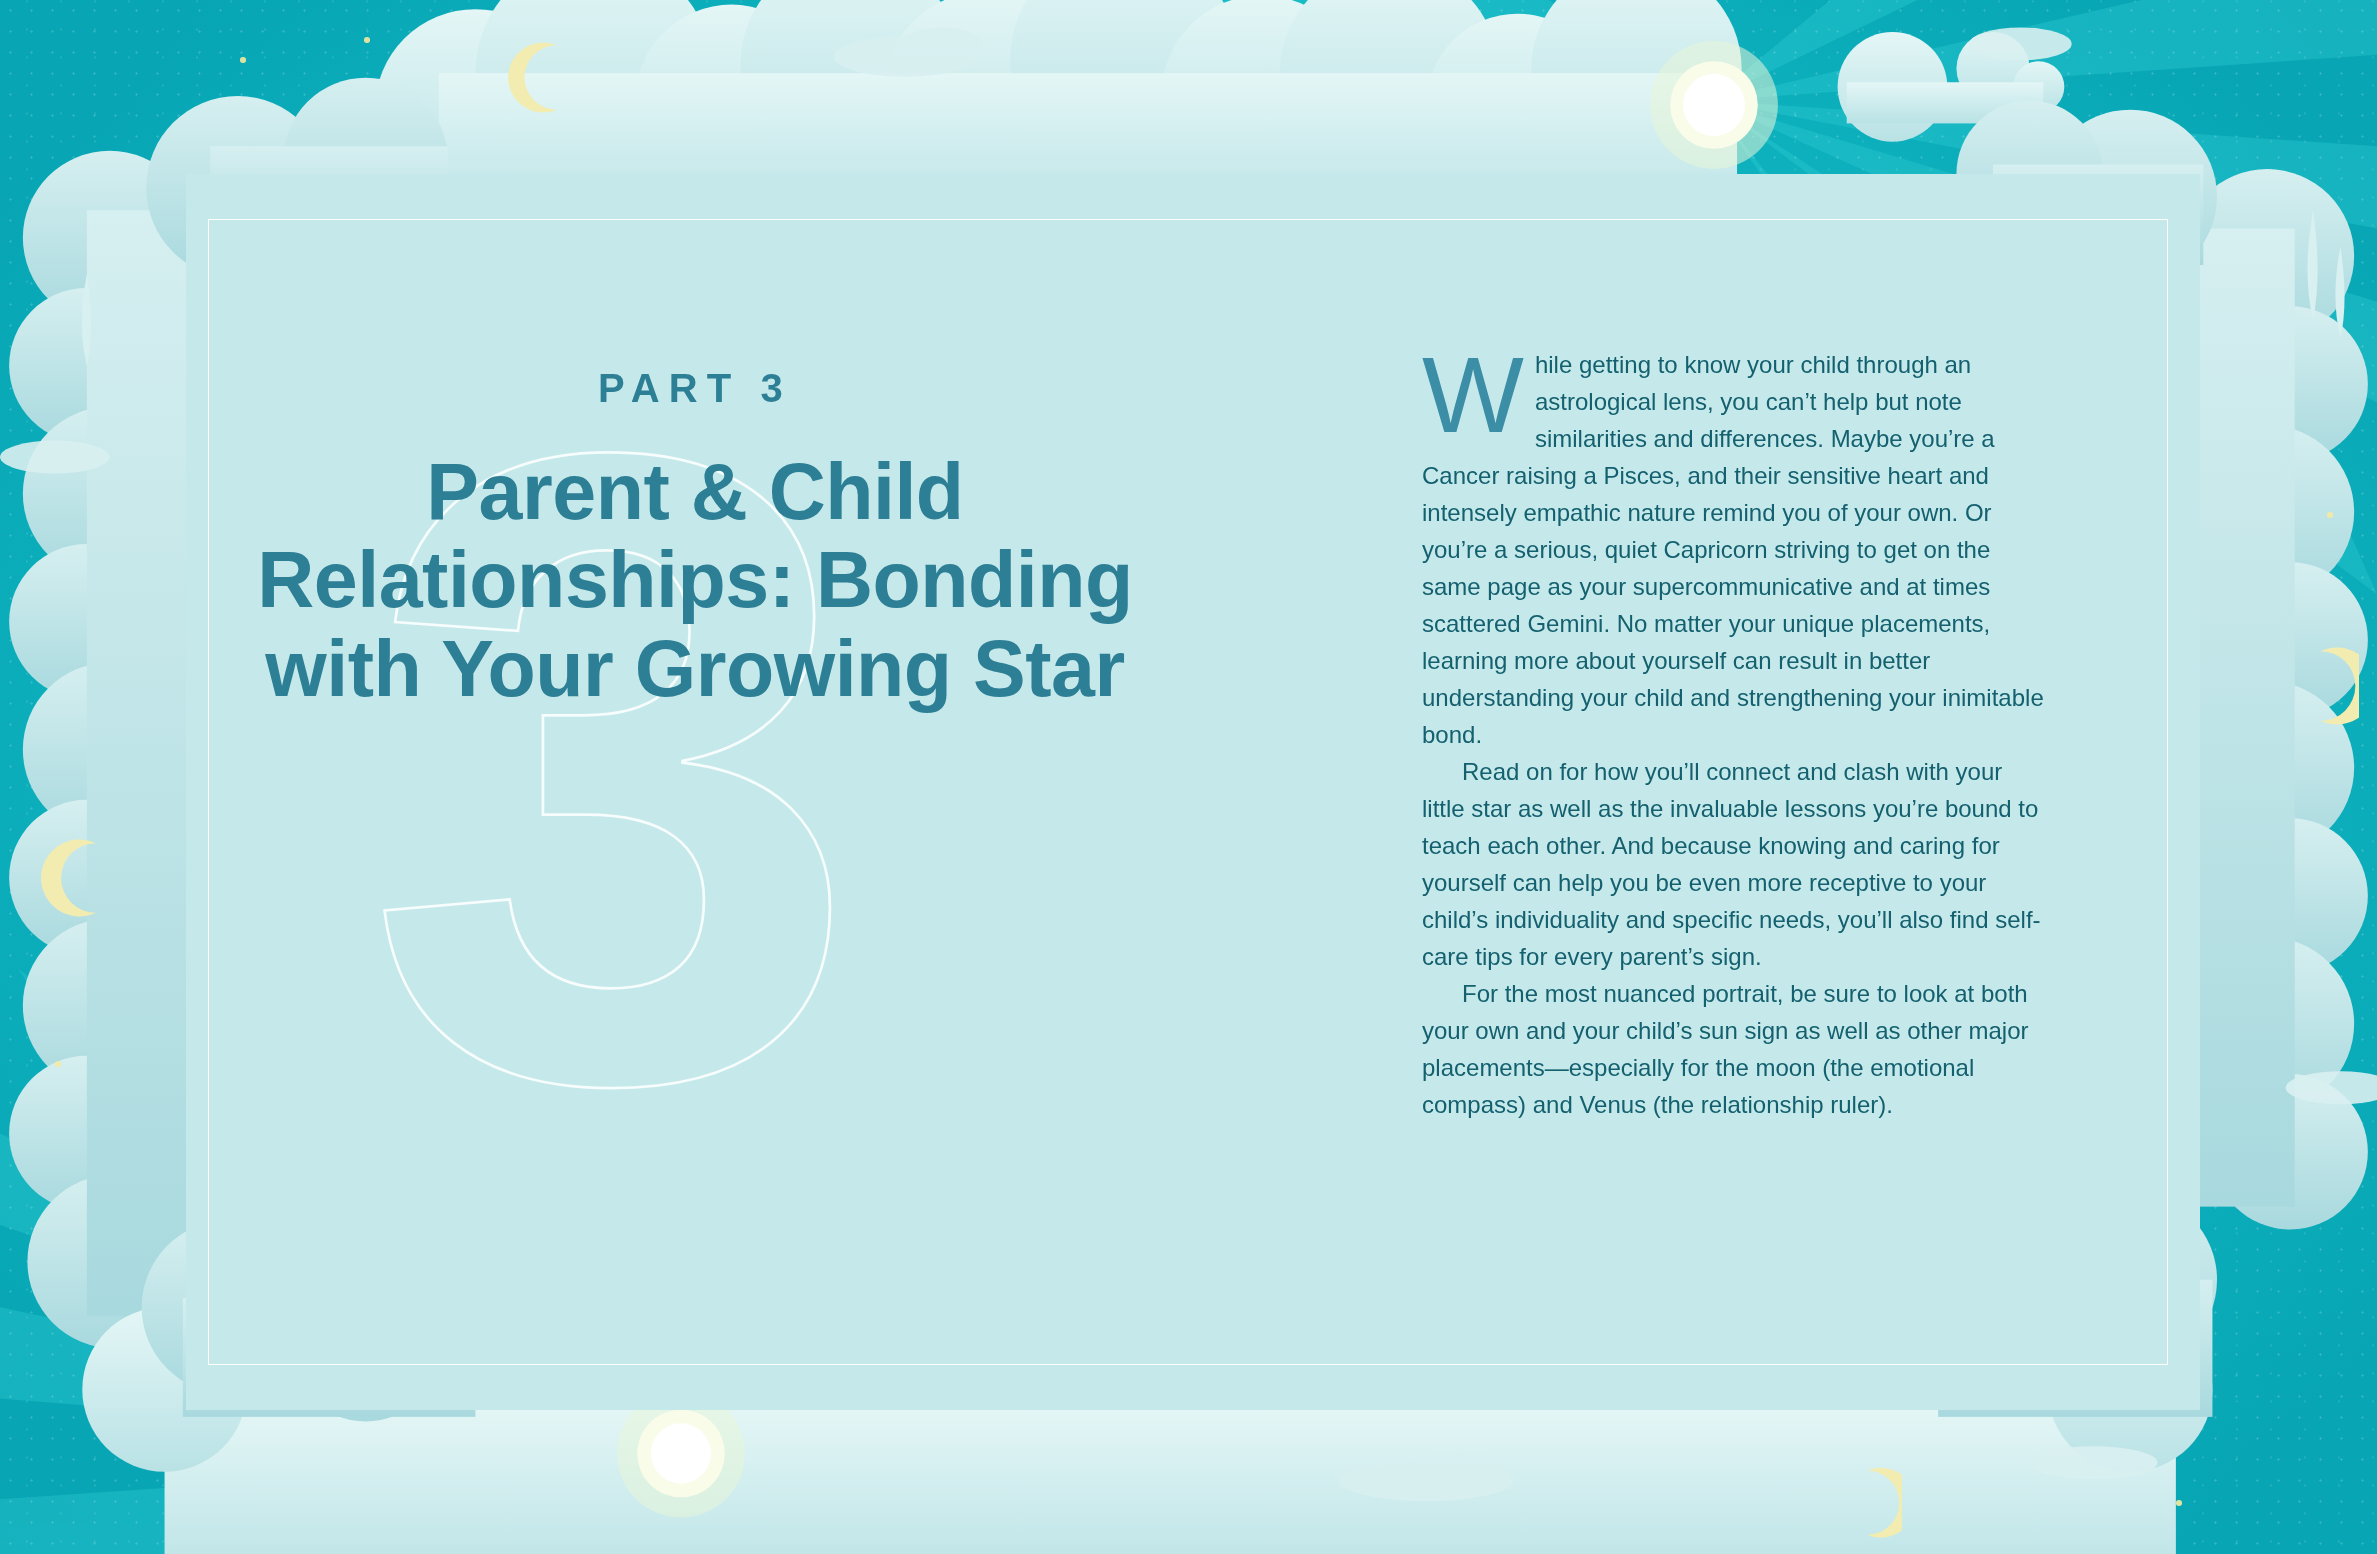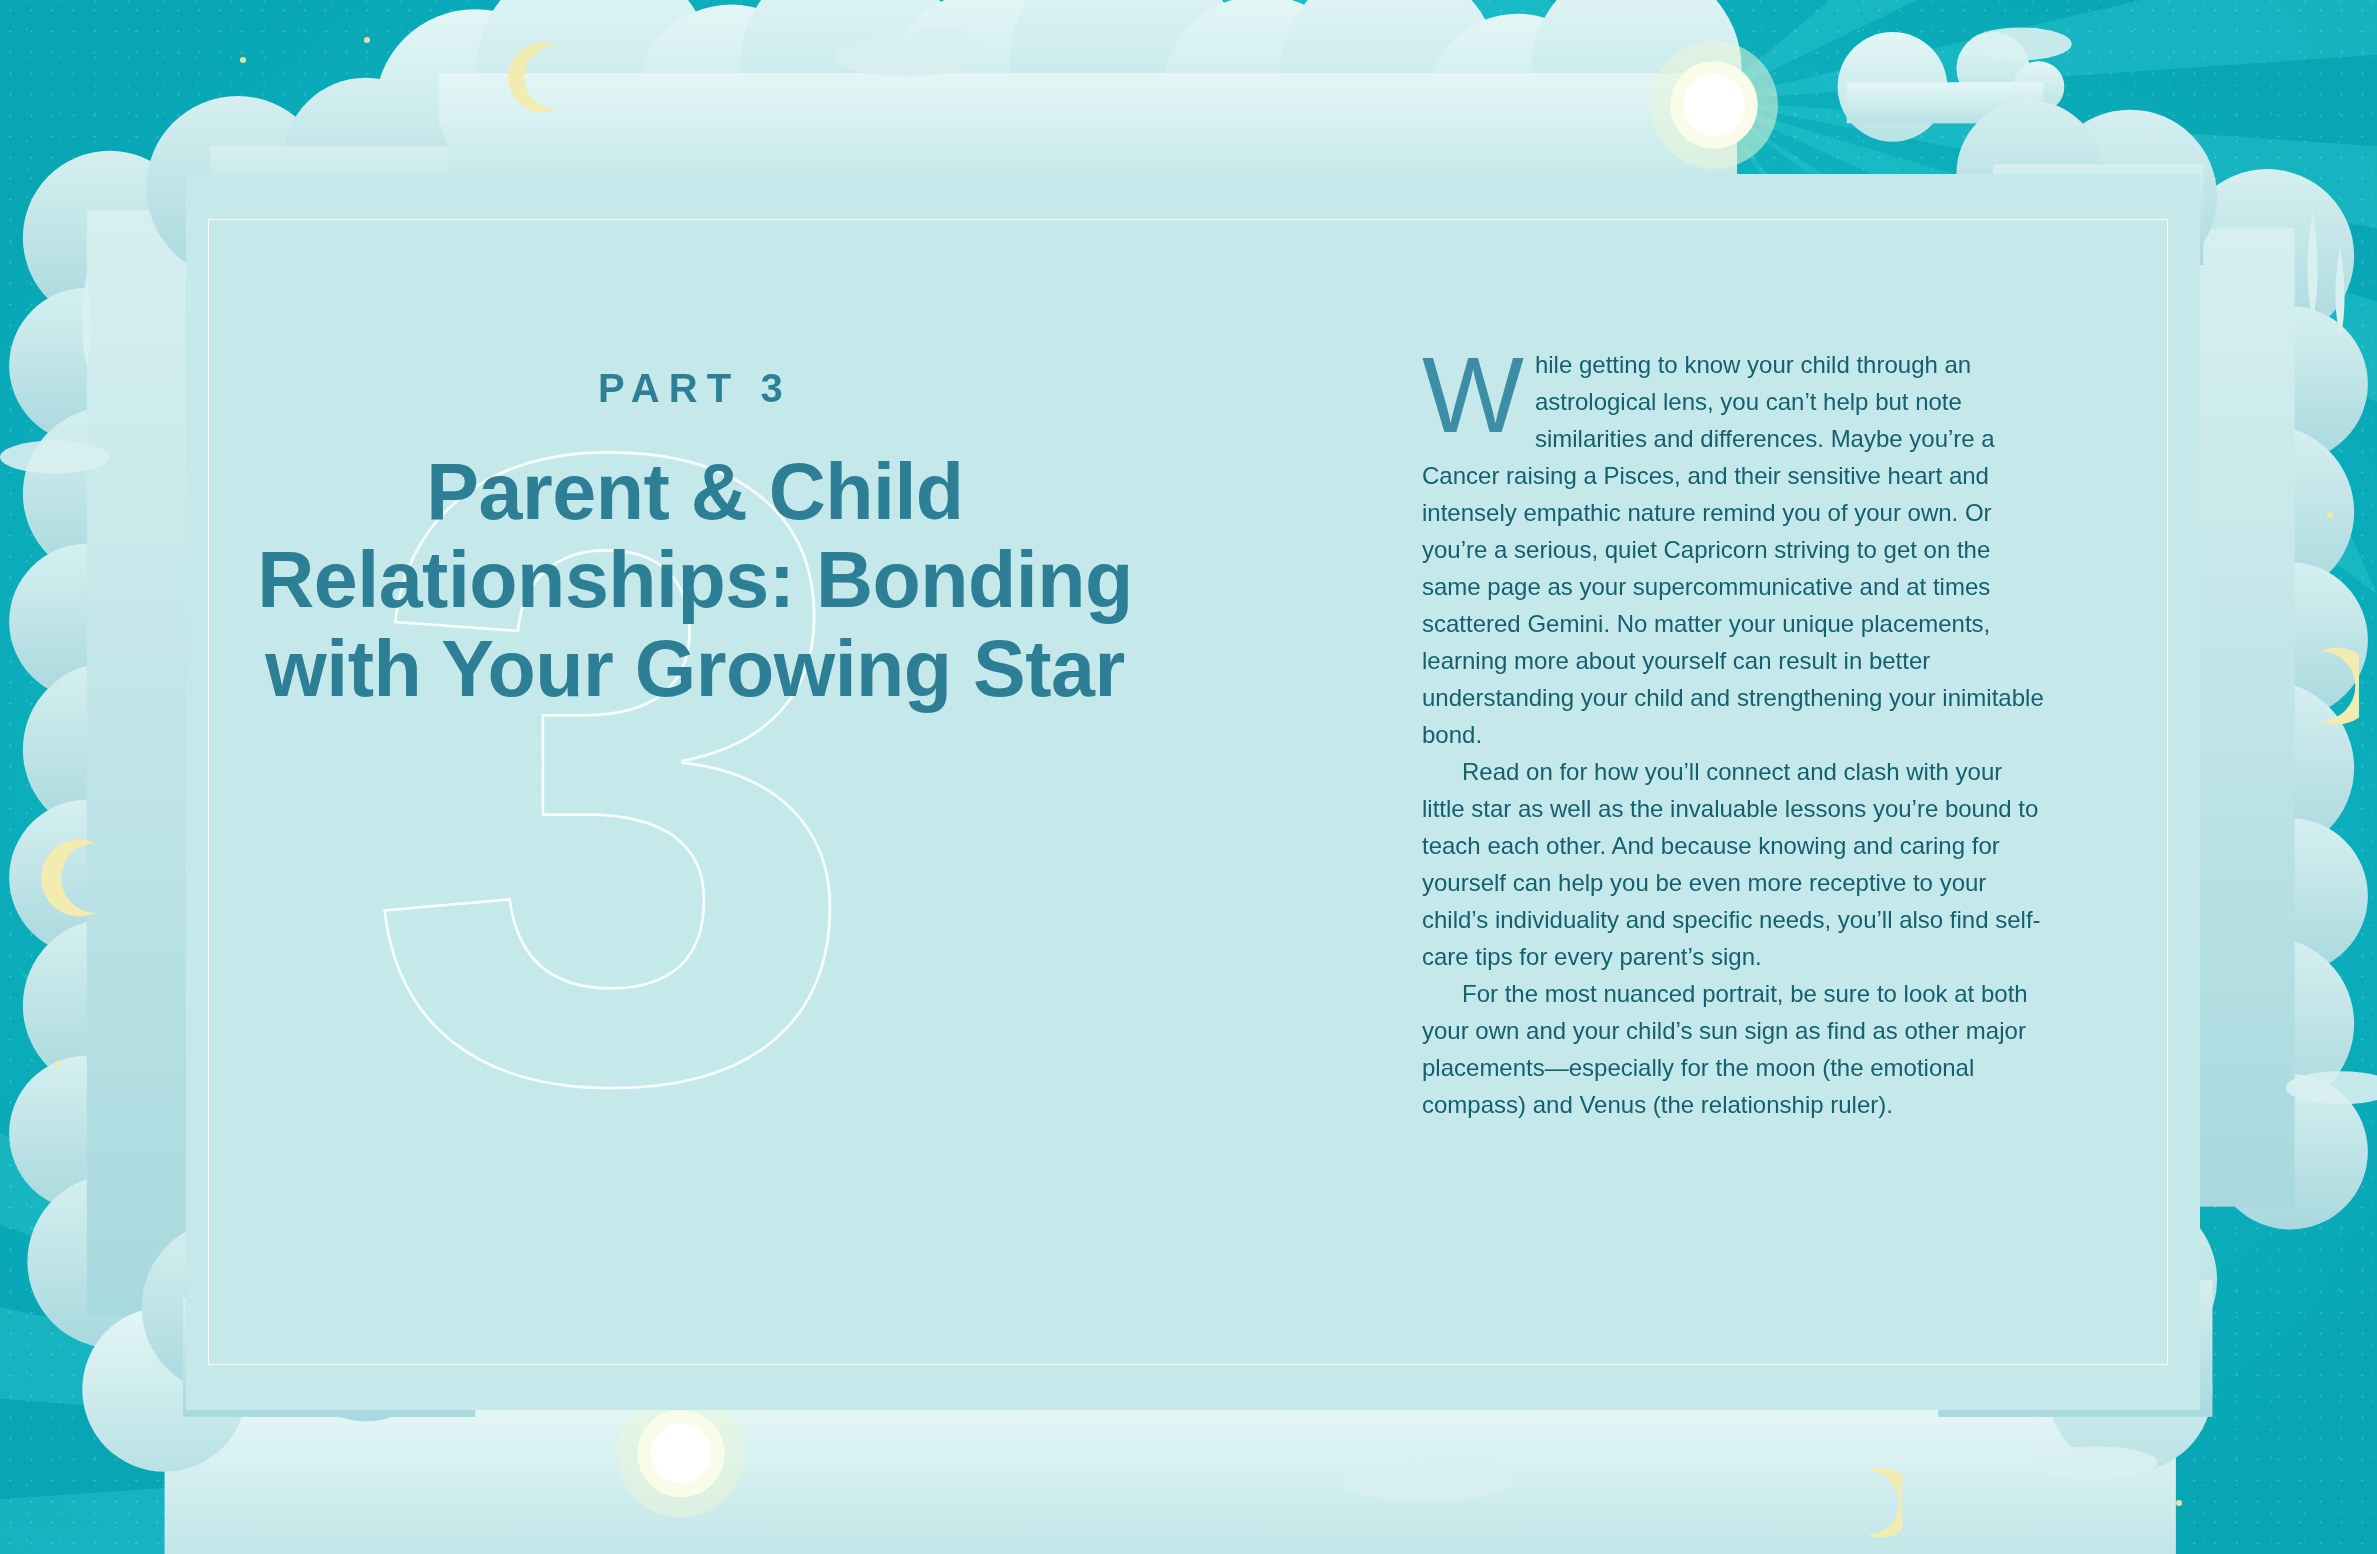--- a/index.html
+++ b/index.html
@@ -334,17 +334,17 @@
   <div class="ghost-3">3</div>
 
   <div class="left-col">
     <div class="part-label">PART 3</div>
     <h1 class="chapter-title">Parent &amp; Child Relationships: Bonding with Your Growing Star</h1>
   </div>
 
   <div class="right-col">
     <p class="first"><span class="dropcap">W</span><span>hile getting to know your child through an astrological lens, you can’t help but note similarities and differences. Maybe you’re a Cancer raising a Pisces, and their sensitive heart and intensely empathic nature remind you of your own. Or you’re a serious, quiet Capricorn striving to get on the same page as your supercommunicative and at times scattered Gemini. No matter your unique placements, learning more about yourself can result in better understanding your child and strengthening your inimitable bond.</span></p>
     <p>Read on for how you’ll connect and clash with your little star as well as the invaluable lessons you’re bound to teach each other. And because knowing and caring for yourself can help you be even more receptive to your child’s individuality and specific needs, you’ll also find self-care tips for every parent’s sign.</p>
-    <p>For the most nuanced portrait, be sure to look at both your own and your child’s sun sign as find as other major placements—especially for the moon (the emotional compass) and Venus (the relationship ruler).</p>
+    <p>For the most nuanced portrait, be sure to look at both your own and your child’s sun sign as well as other major placements—especially for the moon (the emotional compass) and Venus (the relationship ruler).</p>
   </div>
 
 </div>
 
 
 </body></html>

